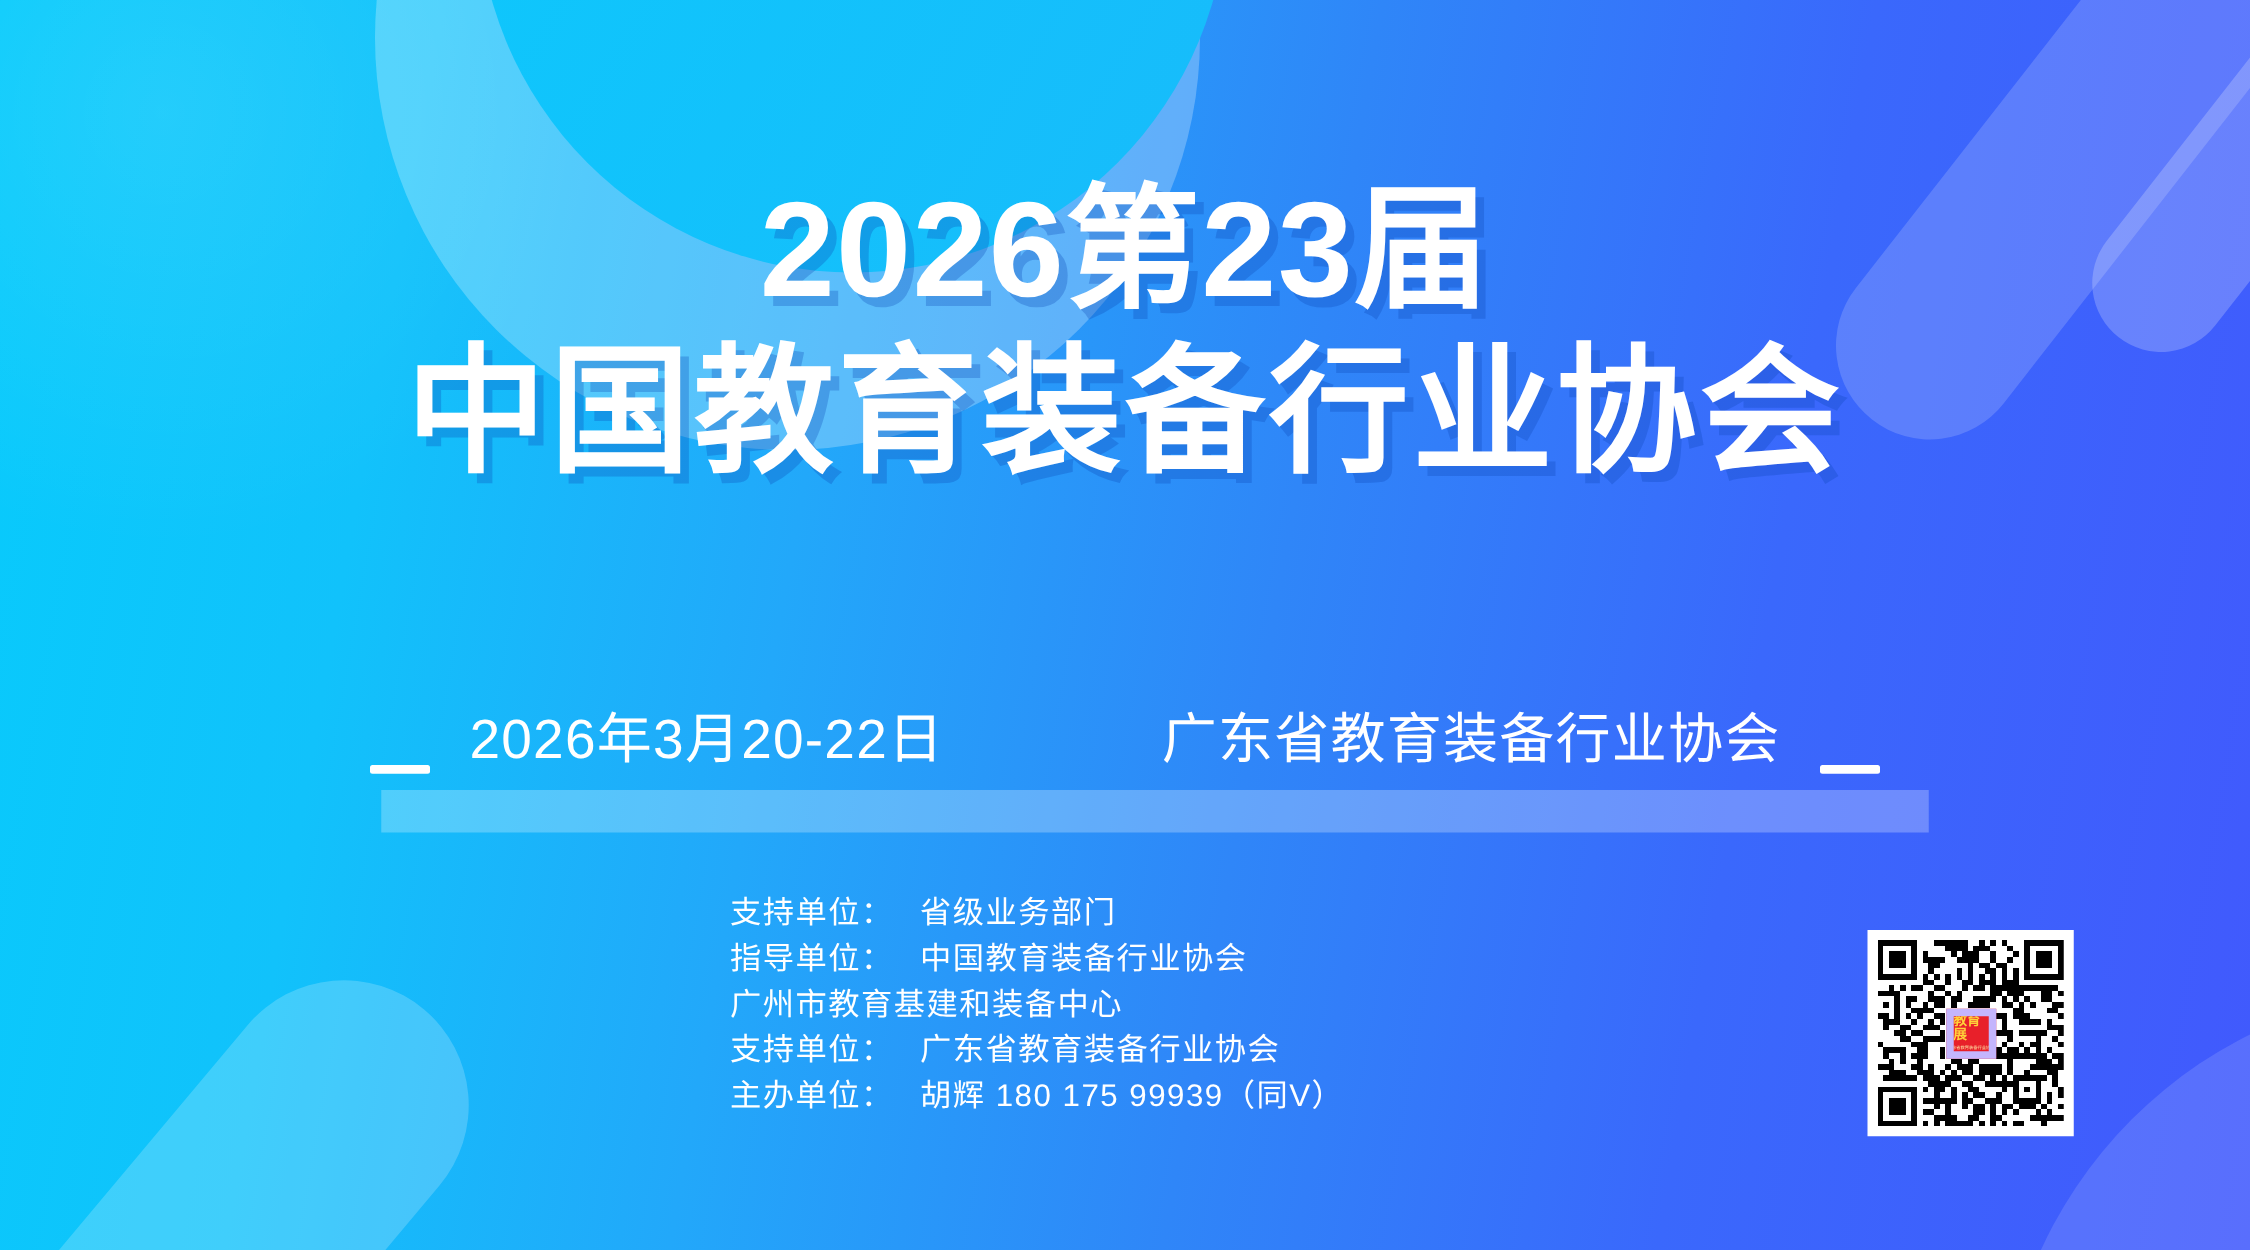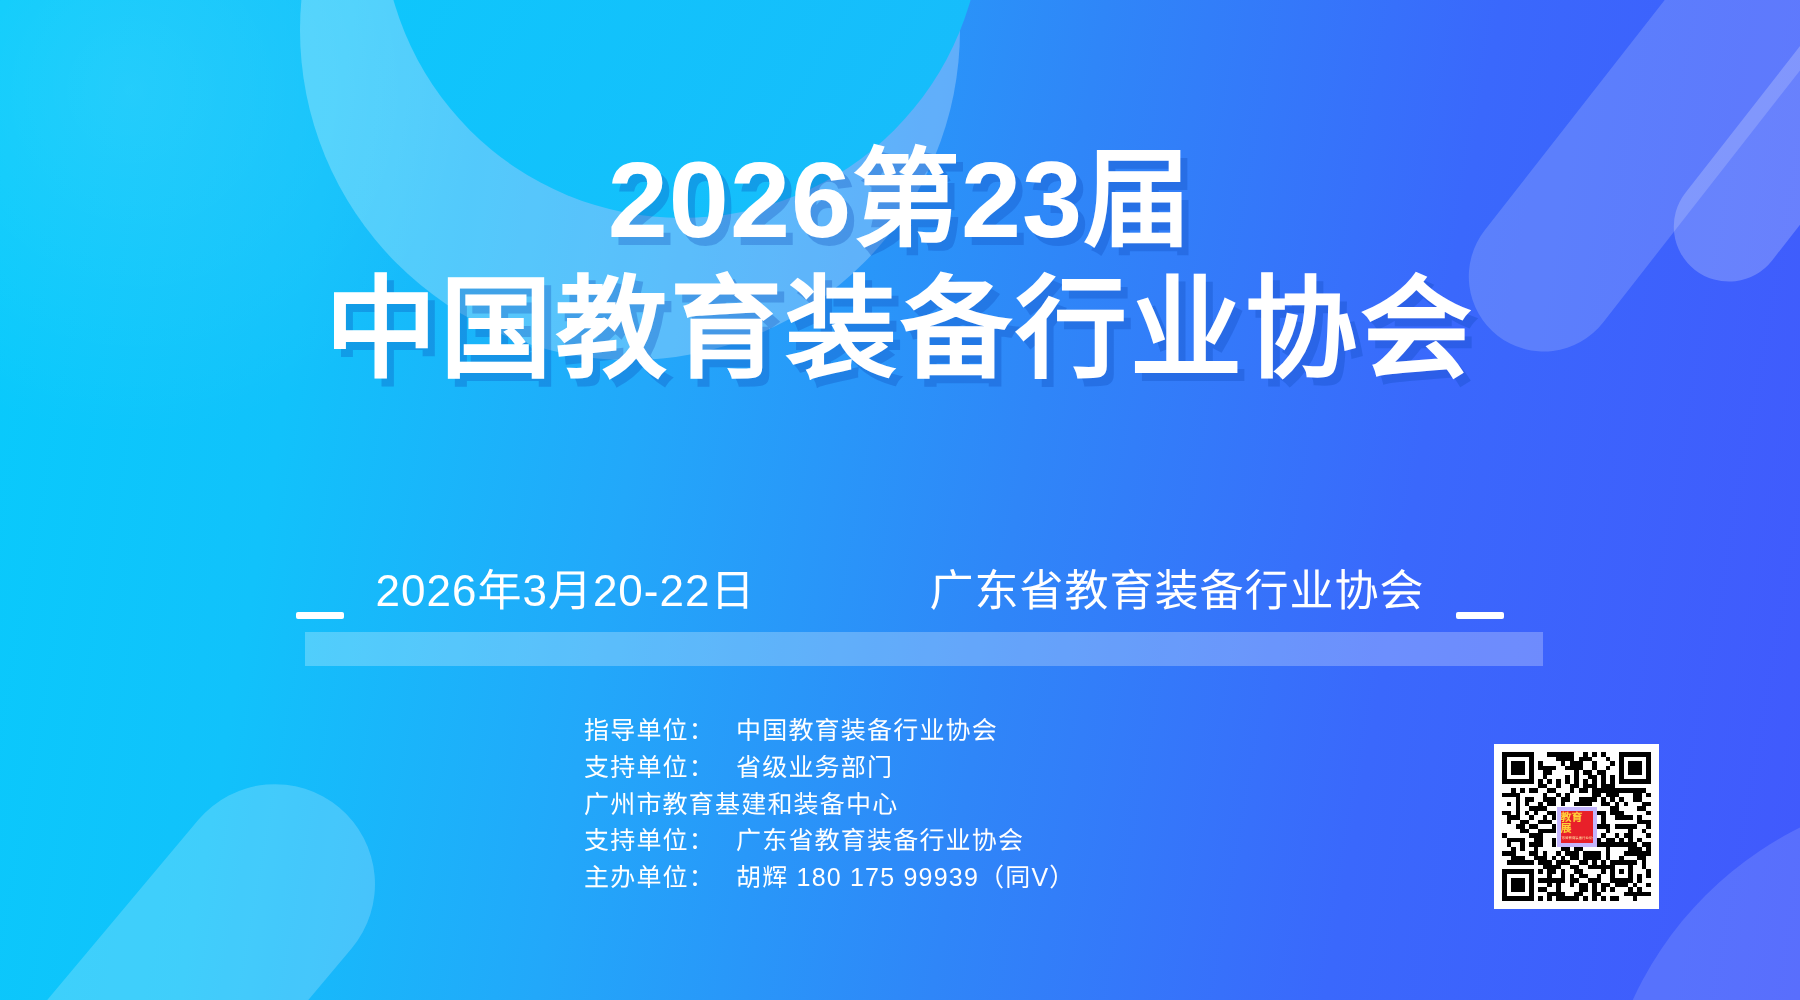--- a/index.html
+++ b/index.html
@@ -164,21 +164,21 @@
     padding:8px;
   }
   .qr-canvas { position:relative; width:149px; height:149px; }
   .qr-canvas svg { display:block; width:149px; height:149px; }
   .qr-logo {
     position:absolute;
     left:50%; top:50%;
     transform:translate(-50%,-50%);
     width:40px; height:40px;
     background:#E8202A;
-    border:4px solid #c4b5fd;
+    border:6px solid #c4b5fd;
     display:flex;
     flex-direction:column;
     align-items:center;
     justify-content:center;
     overflow:hidden;
   }
   .qr-logo-main {
     color:#FFD23A;
     font-size:11px;
     font-weight:bold;
@@ -220,27 +220,27 @@
       <span class="subtitle-gap"></span>
       <span class="subtitle-text">广东省教育装备行业协会</span>
       <span class="dash"></span>
     </div>
 
     <div class="accent-bar"></div>
 
     <div class="info-block">
 
       <div class="info-row">
+        <span class="info-label">支持单位：</span>
+        <span class="info-value">省级业务部门</span>
+      </div>
+
+      <div class="info-row">
         <span class="info-label">指导单位：</span>
         <span class="info-value">中国教育装备行业协会</span>
-      </div>
-
-      <div class="info-row">
-        <span class="info-label">支持单位：</span>
-        <span class="info-value">省级业务部门</span>
       </div>
 
       <div class="info-row">
         <span class="info-value indented">广州市教育基建和装备中心</span>
       </div>
 
       <div class="info-row">
         <span class="info-label">支持单位：</span>
         <span class="info-value">广东省教育装备行业协会</span>
       </div>

